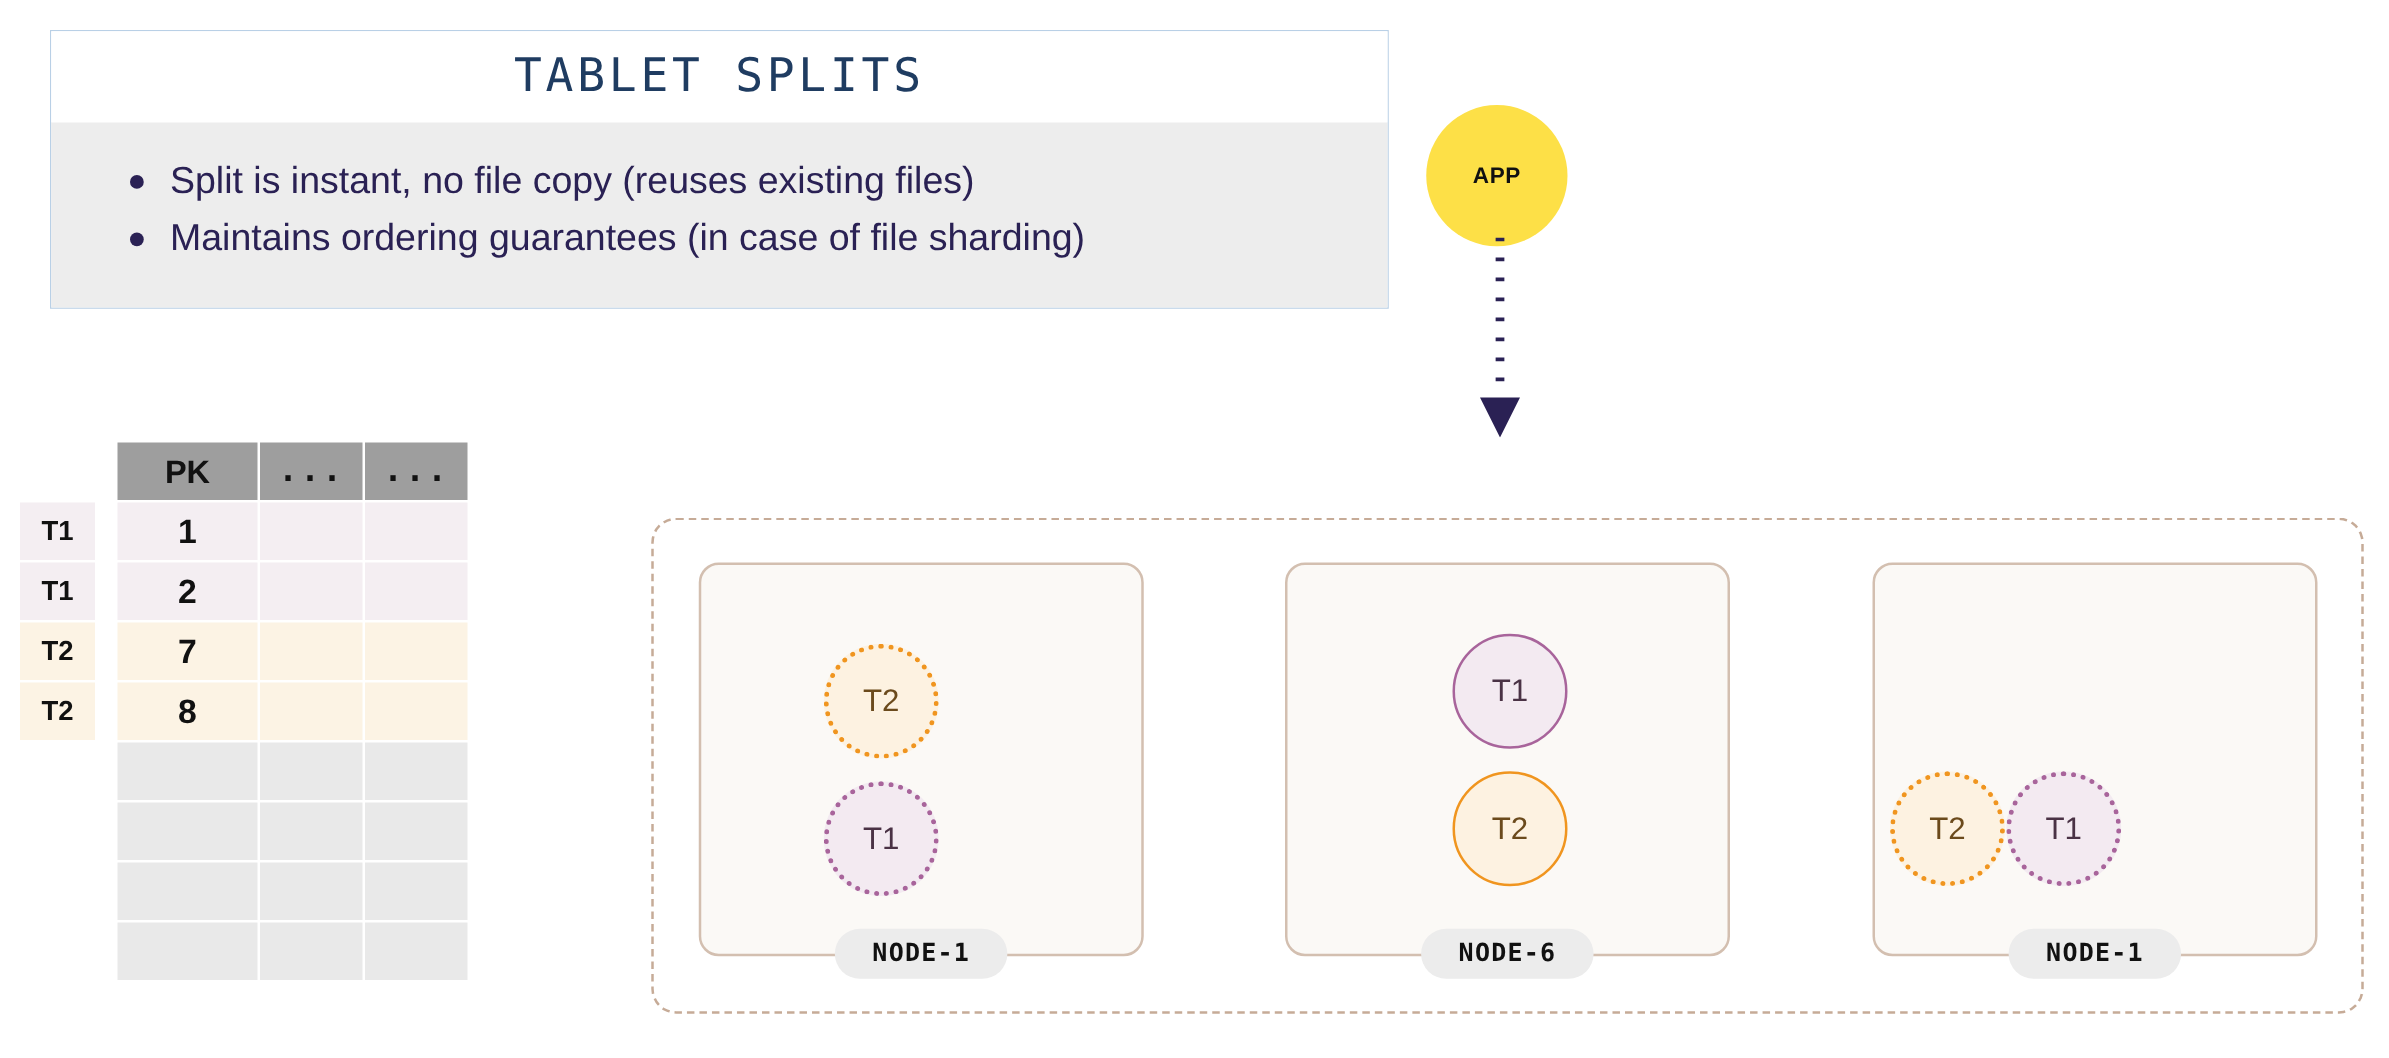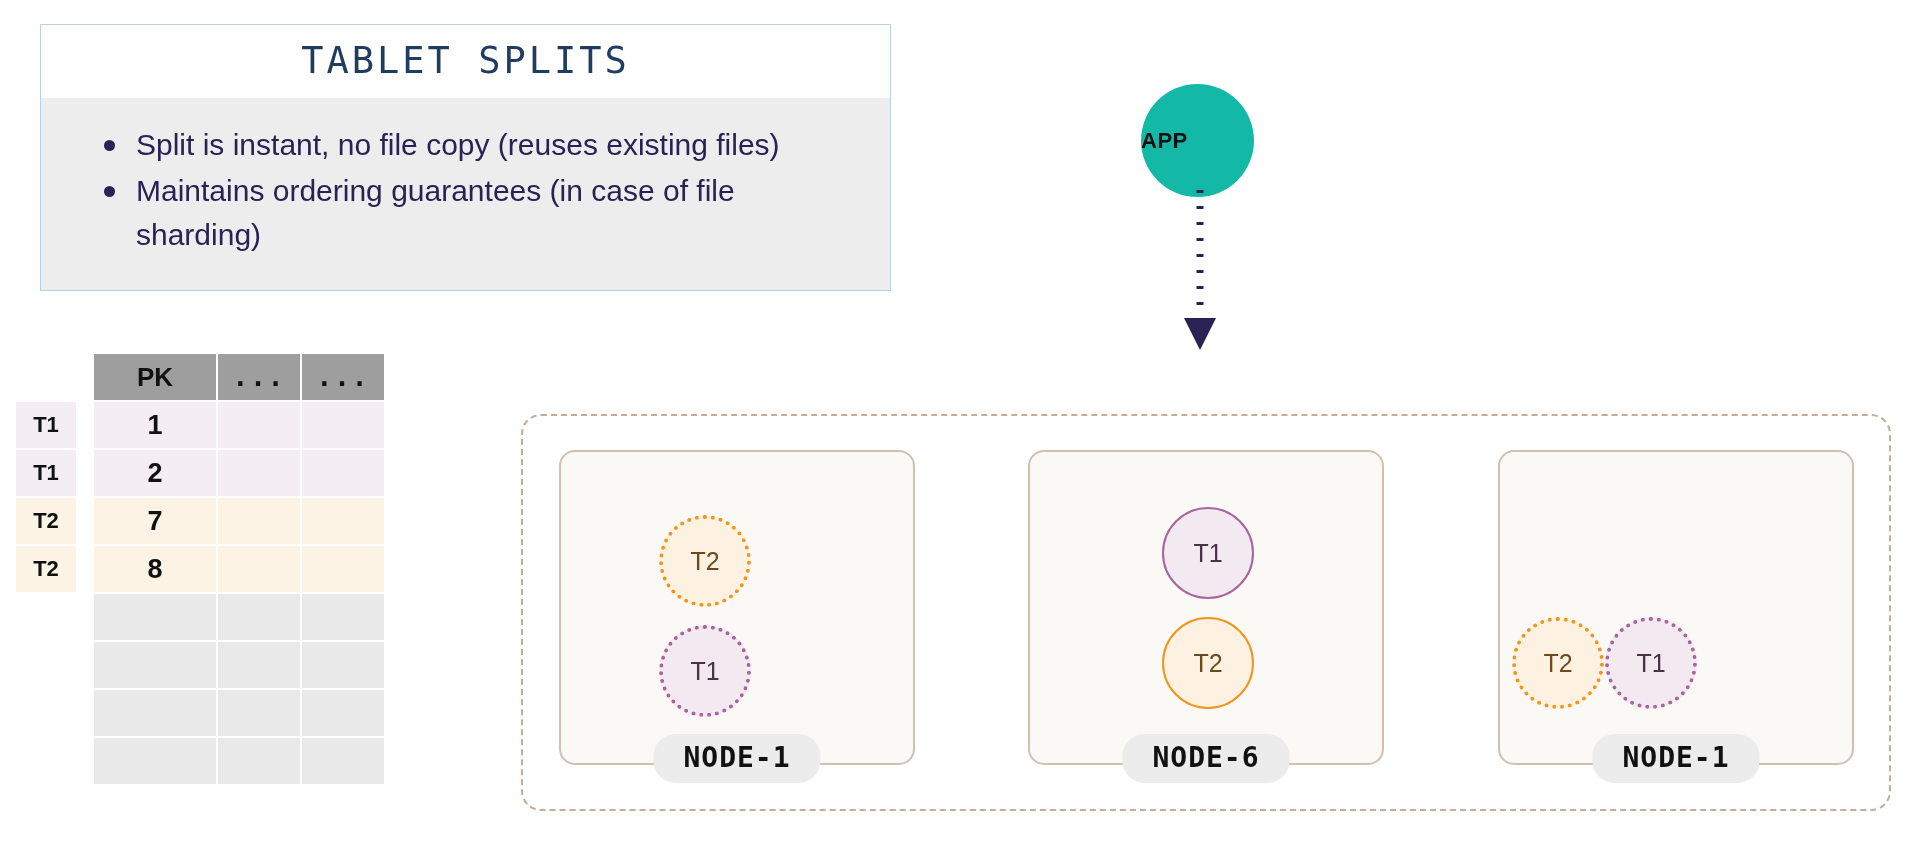--- a/index.html
+++ b/index.html
@@ -13,21 +13,21 @@
     position: relative;
     overflow: hidden;
     font-family: "Liberation Sans", sans-serif;
   }
 
   
   .callout {
     position: absolute;
     left: 40px;
     top: 24px;
-    width: 851px;
+    width: 1071px;
     border: 1.5px solid #b9d0e6;
     box-sizing: border-box;
     background: #ffffff;
   }
   .callout-title {
     text-align: center;
     font-family: "DejaVu Sans Mono", "Liberation Mono", monospace;
     font-size: 37px;
     letter-spacing: 3px;
     color: #1f3c61;
@@ -96,21 +96,21 @@
     background: #9e9e9e;
     color: #111111;
     font-size: 26px;
     font-weight: bold;
     text-align: center;
     vertical-align: middle;
     font-family: "DejaVu Sans Mono", "Liberation Mono", monospace;
     letter-spacing: 2px;
   }
   .hdr.pk {
-    width: 122px;
+    width: 112px;
     font-family: "Liberation Sans", sans-serif;
     letter-spacing: 0;
   }
   .hdr.dots { width: 82px; }
 
   .data-cell {
     height: 46px;
     text-align: center;
     vertical-align: middle;
     font-size: 27px;
@@ -122,24 +122,25 @@
   .r-empty { background: #e9e9e9; }
 
   
   .app-circle {
     position: absolute;
     left: 1141px;
     top: 84px;
     width: 113px;
     height: 113px;
     border-radius: 50%;
-    background: #14b8a6;
+    background: #fde047;
     display: flex;
     align-items: center;
-    font-size: 22px;
+    justify-content: center;
+    font-size: 18px;
     font-weight: bold;
     color: #111111;
     letter-spacing: 0.5px;
   }
   .app-arrow {
     position: absolute;
     left: 1155px;
     top: 190px;
     width: 90px;
     height: 160px;
@@ -172,21 +173,21 @@
 
   .node-label {
     position: absolute;
     bottom: -20px;
     left: 50%;
     transform: translateX(-50%);
     background: #ececec;
     border-radius: 22px;
     padding: 7px 30px 9px 30px;
     font-family: "DejaVu Sans Mono", "Liberation Mono", monospace;
-    font-size: 28px;
+    font-size: 20px;
     font-weight: bold;
     letter-spacing: 1px;
     color: #111111;
     white-space: nowrap;
   }
 
   .tablet {
     position: absolute;
     width: 92px;
     height: 92px;

